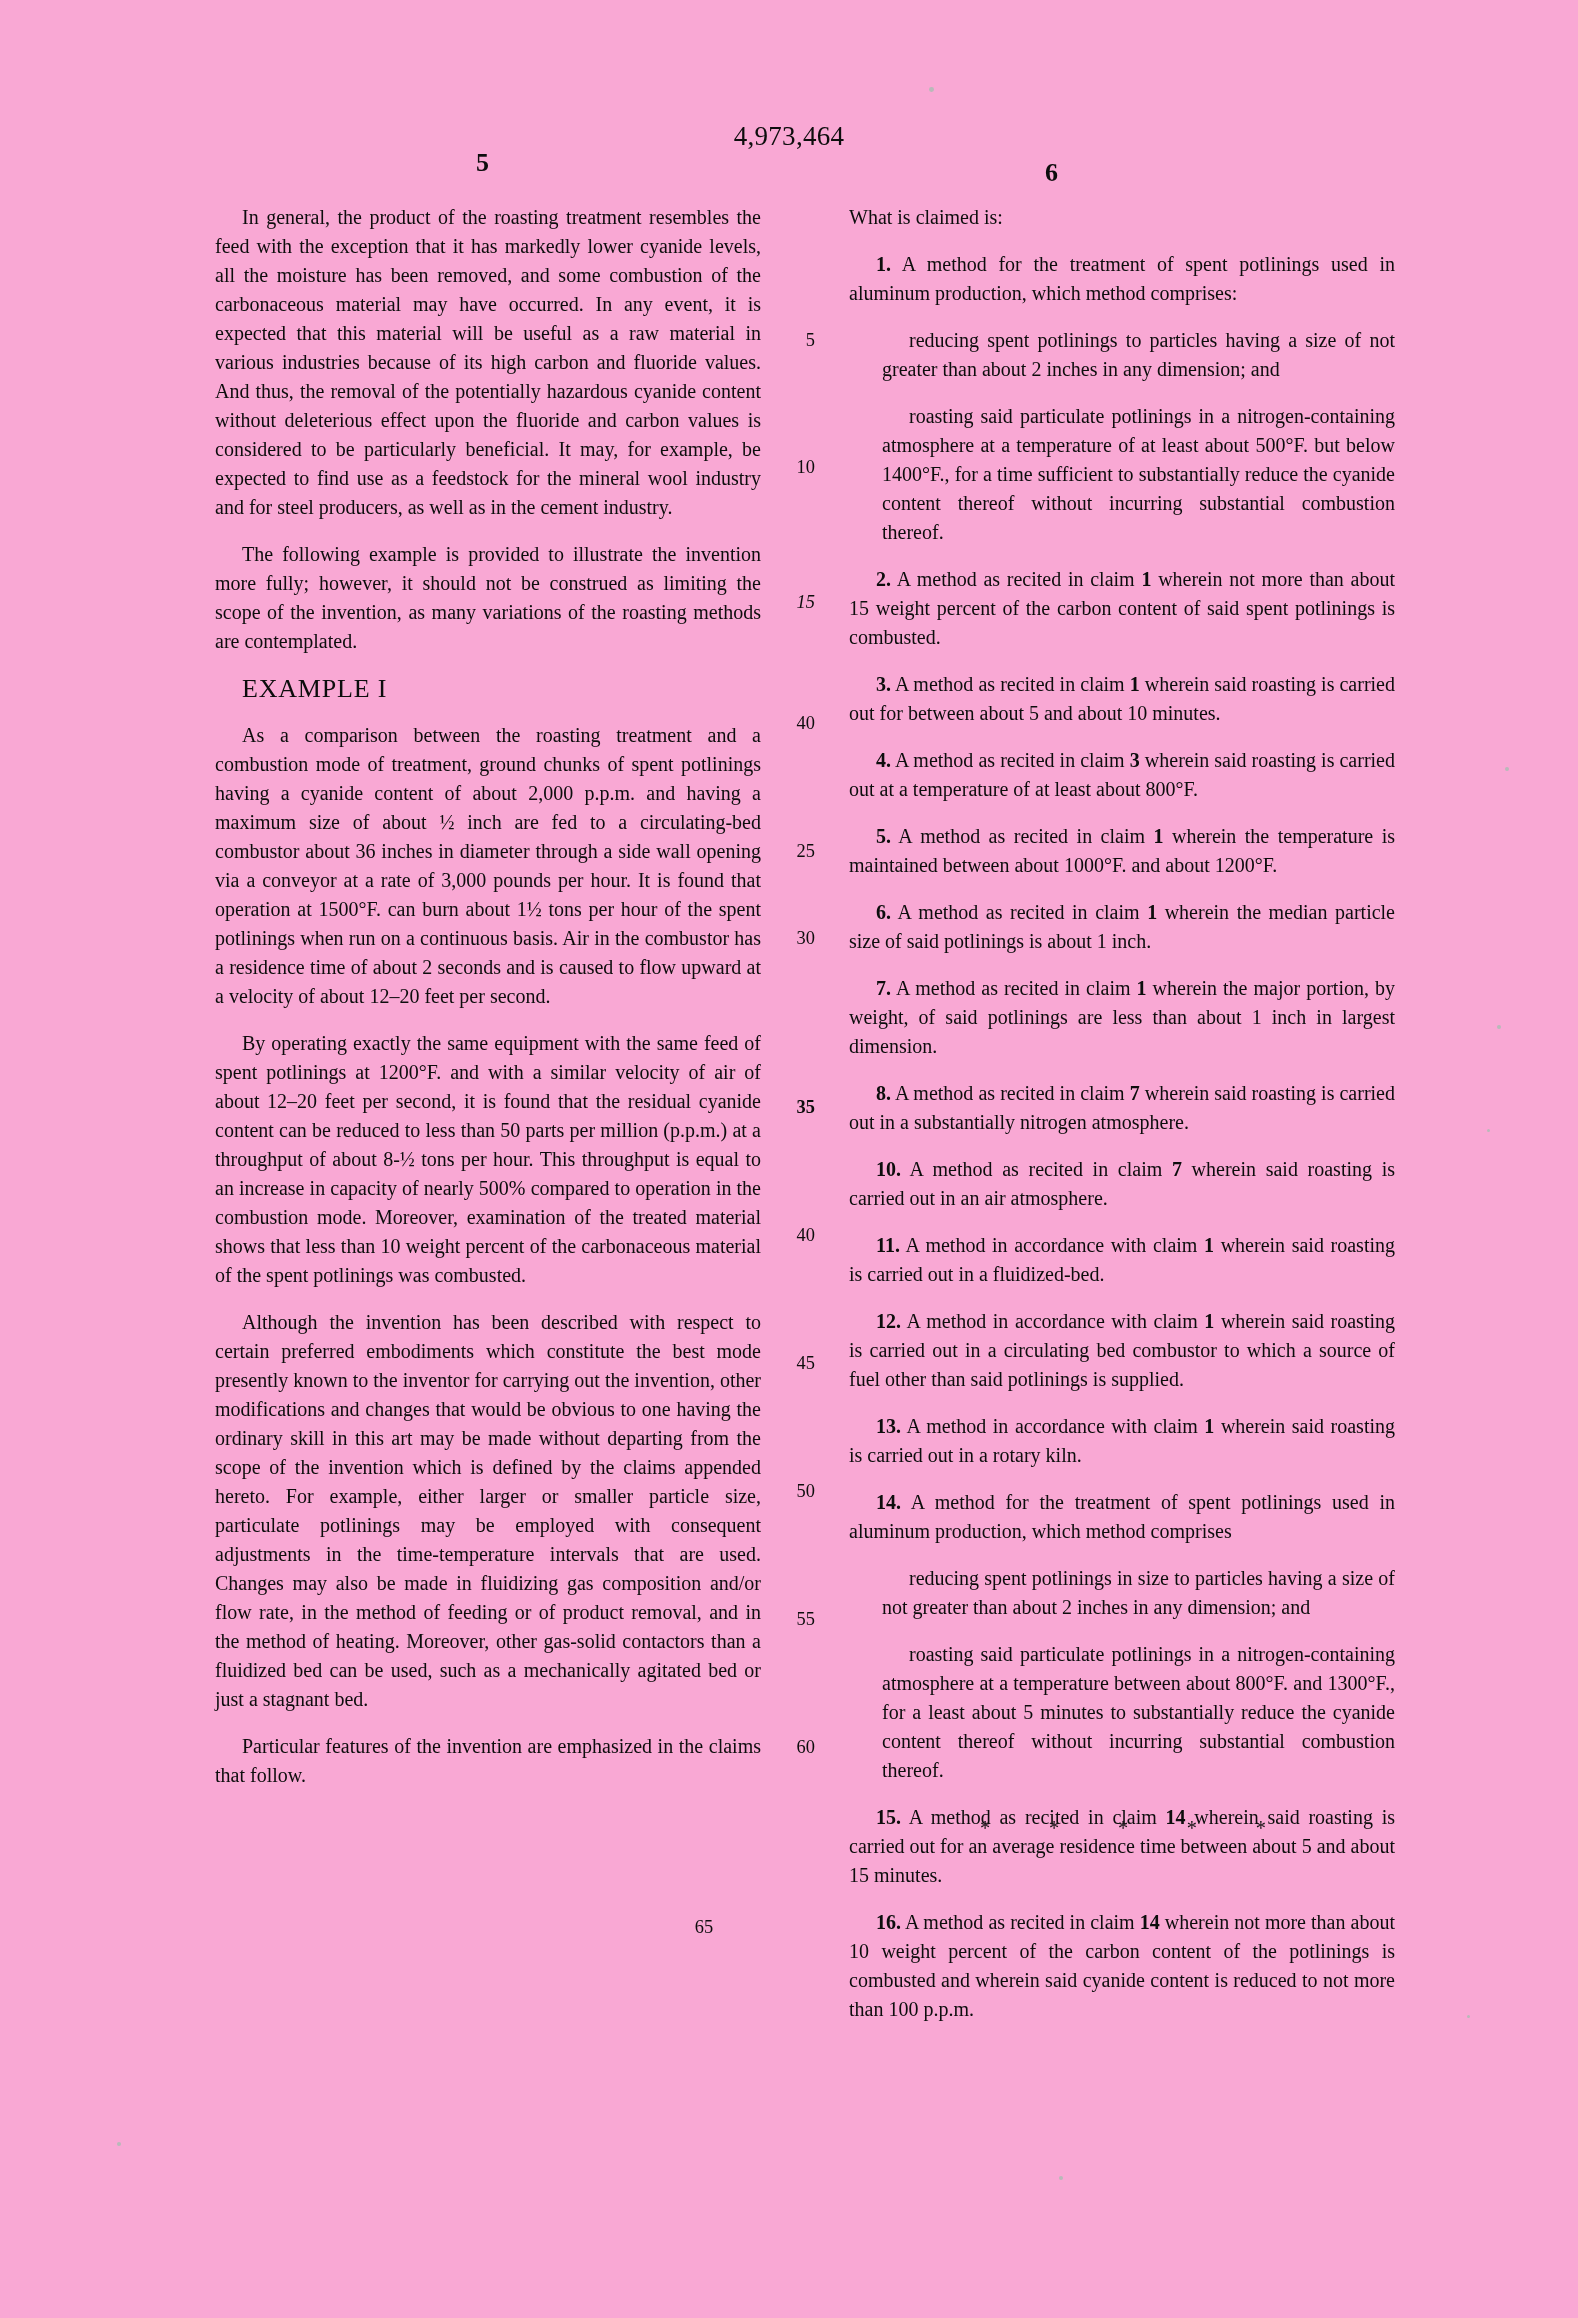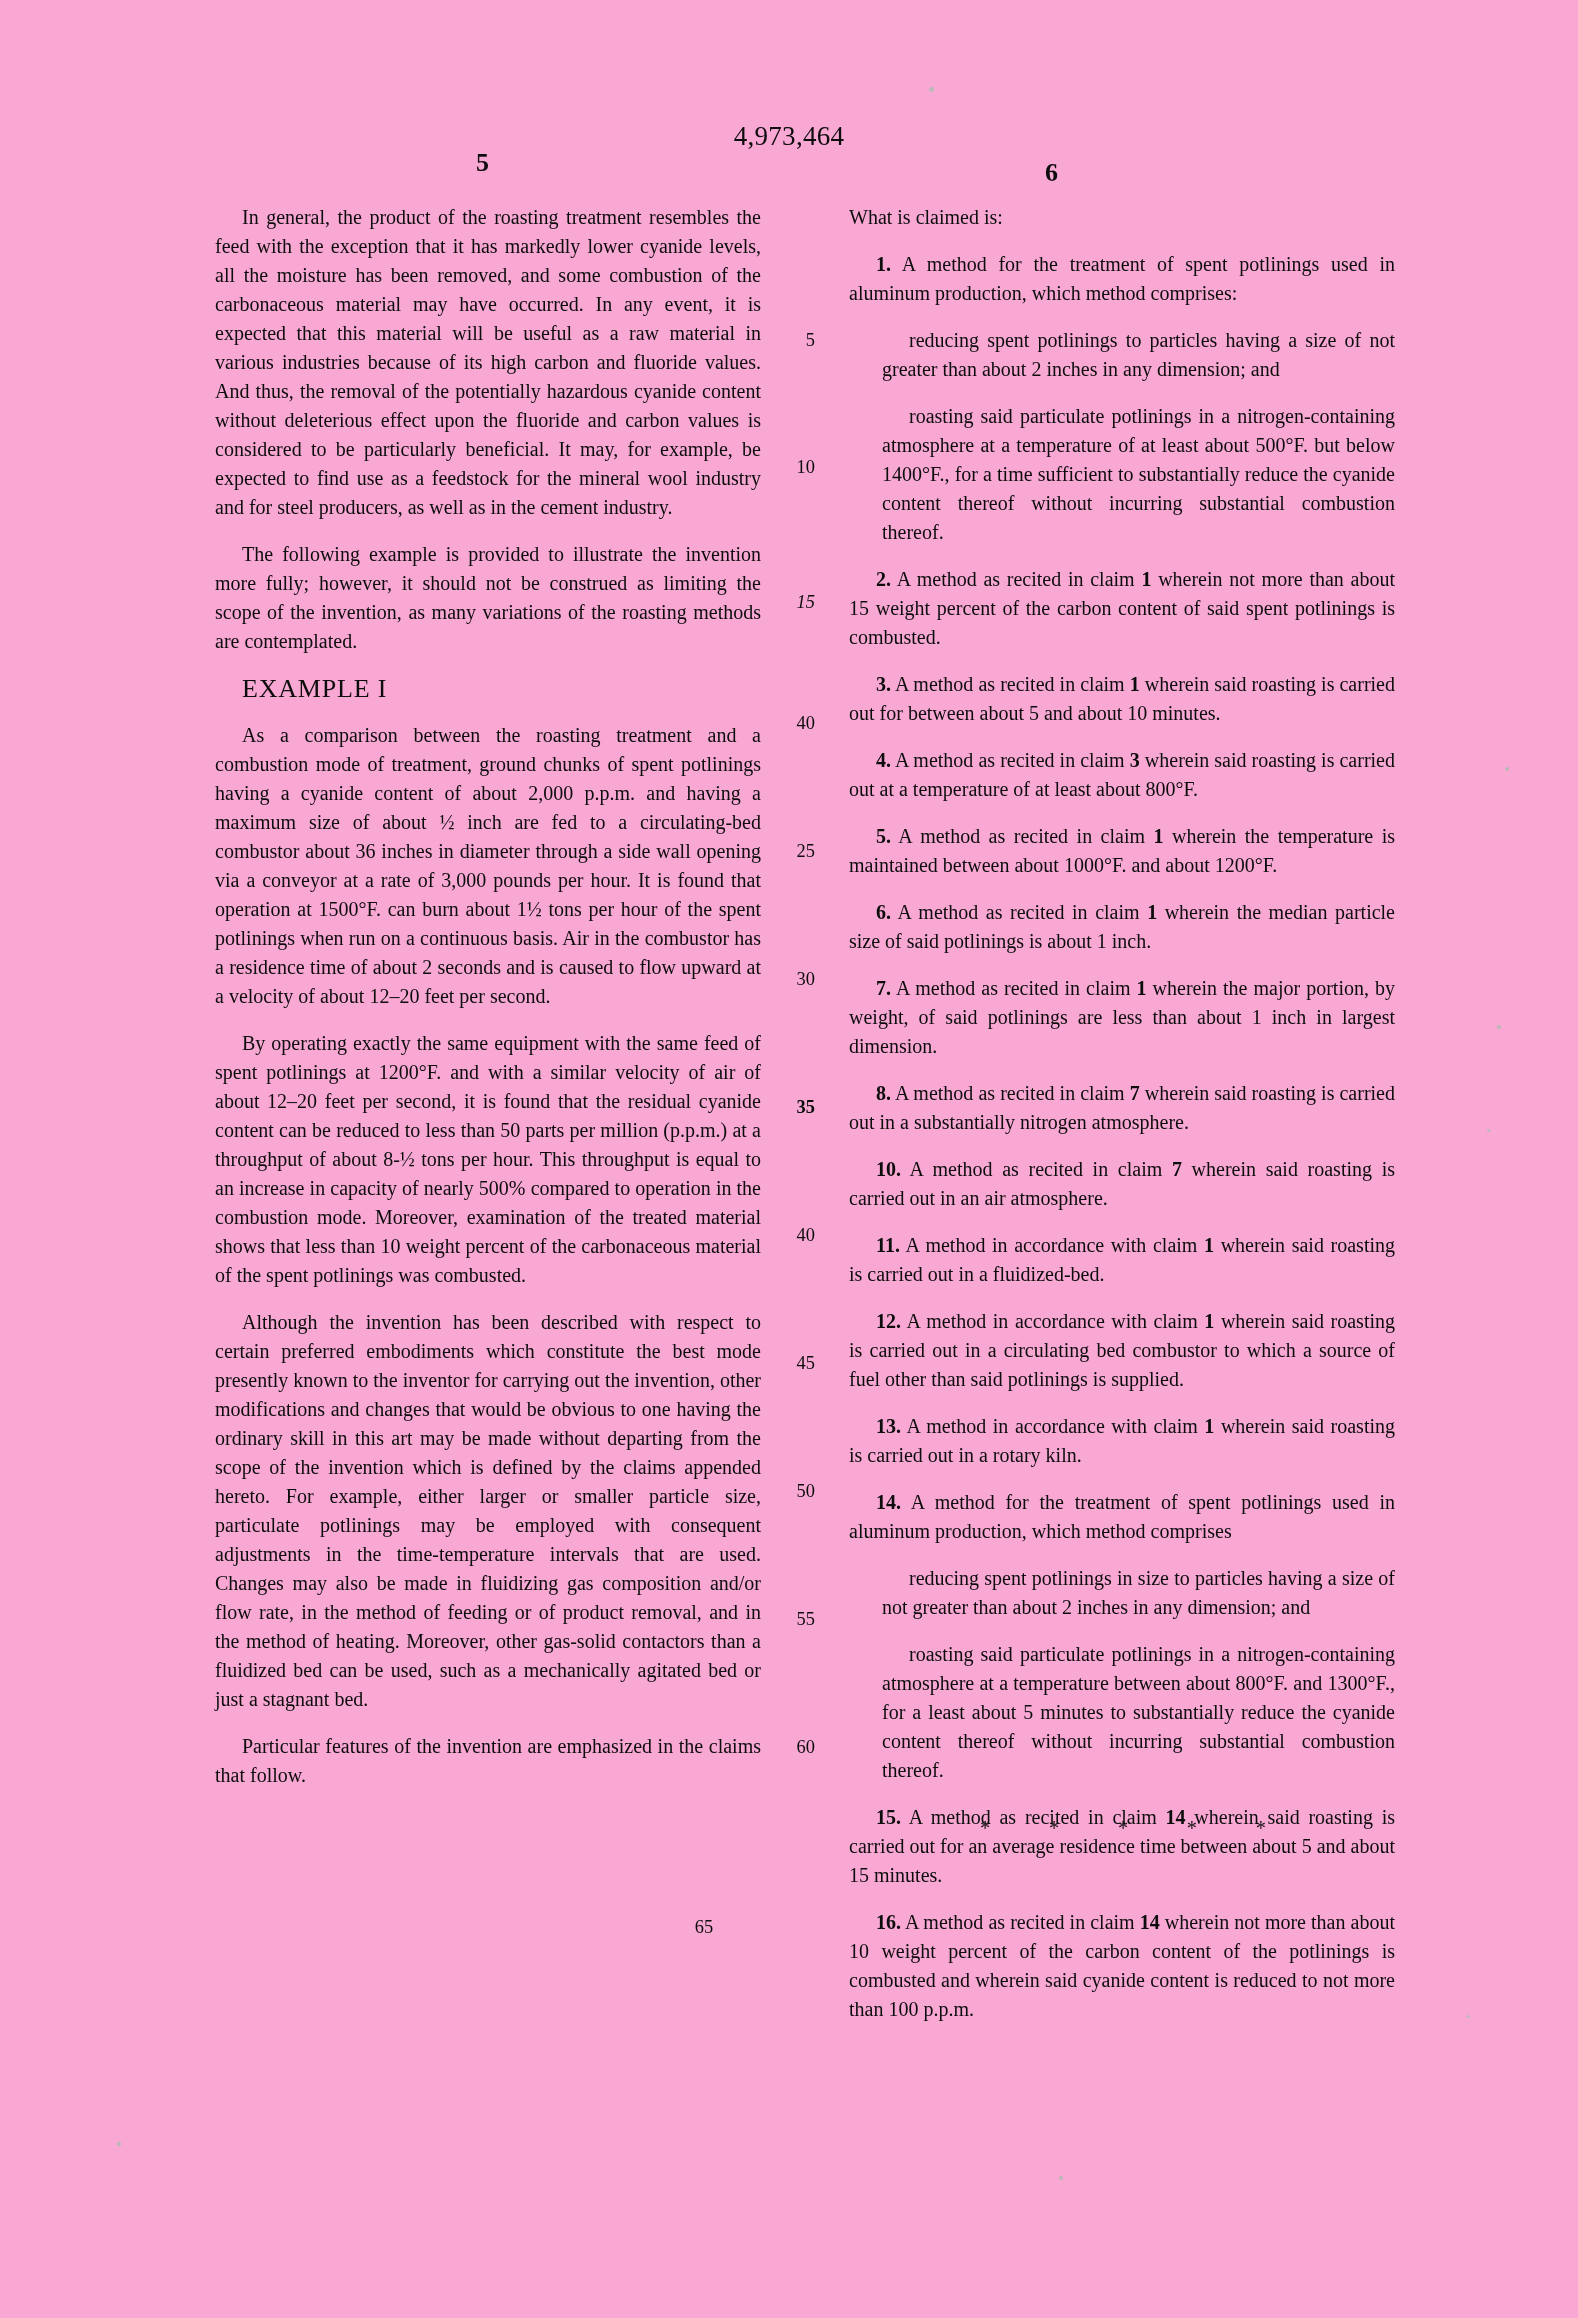--- a/index.html
+++ b/index.html
@@ -153,21 +153,21 @@
   <div class="col-page-num left">5</div>
 
   <div class="col-page-num right">6</div>
 
   <div class="linenums" id="linenums">
       <div class="linenum" style="top: 146px;">5</div>
       <div class="linenum" style="top: 273px;">10</div>
       <div class="linenum" style="top: 408px; font-style: italic;">15</div>
       <div class="linenum" style="top: 529px;">40</div>
       <div class="linenum" style="top: 657px;">25</div>
-      <div class="linenum" style="top: 785px;">30</div>
+      <div class="linenum" style="top: 744px;">30</div>
       <div class="linenum" style="top: 913px; font-weight: bold;">35</div>
       <div class="linenum" style="top: 1041px;">40</div>
       <div class="linenum" style="top: 1169px;">45</div>
       <div class="linenum" style="top: 1297px;">50</div>
       <div class="linenum" style="top: 1425px;">55</div>
       <div class="linenum" style="top: 1553px;">60</div>
     </div>
 
   <div class="columns">
 

